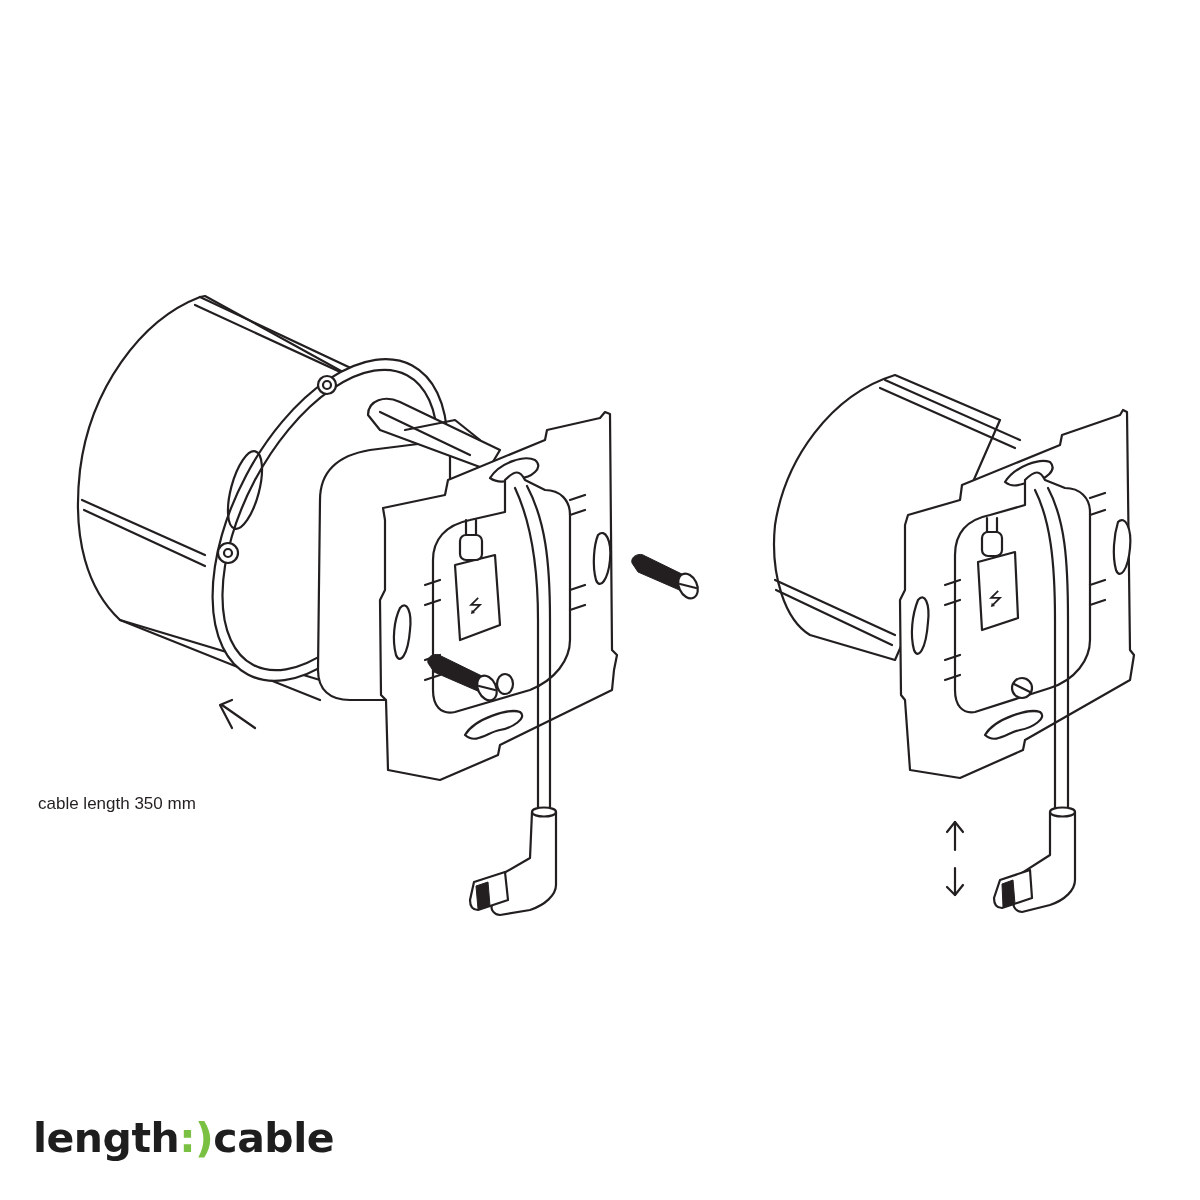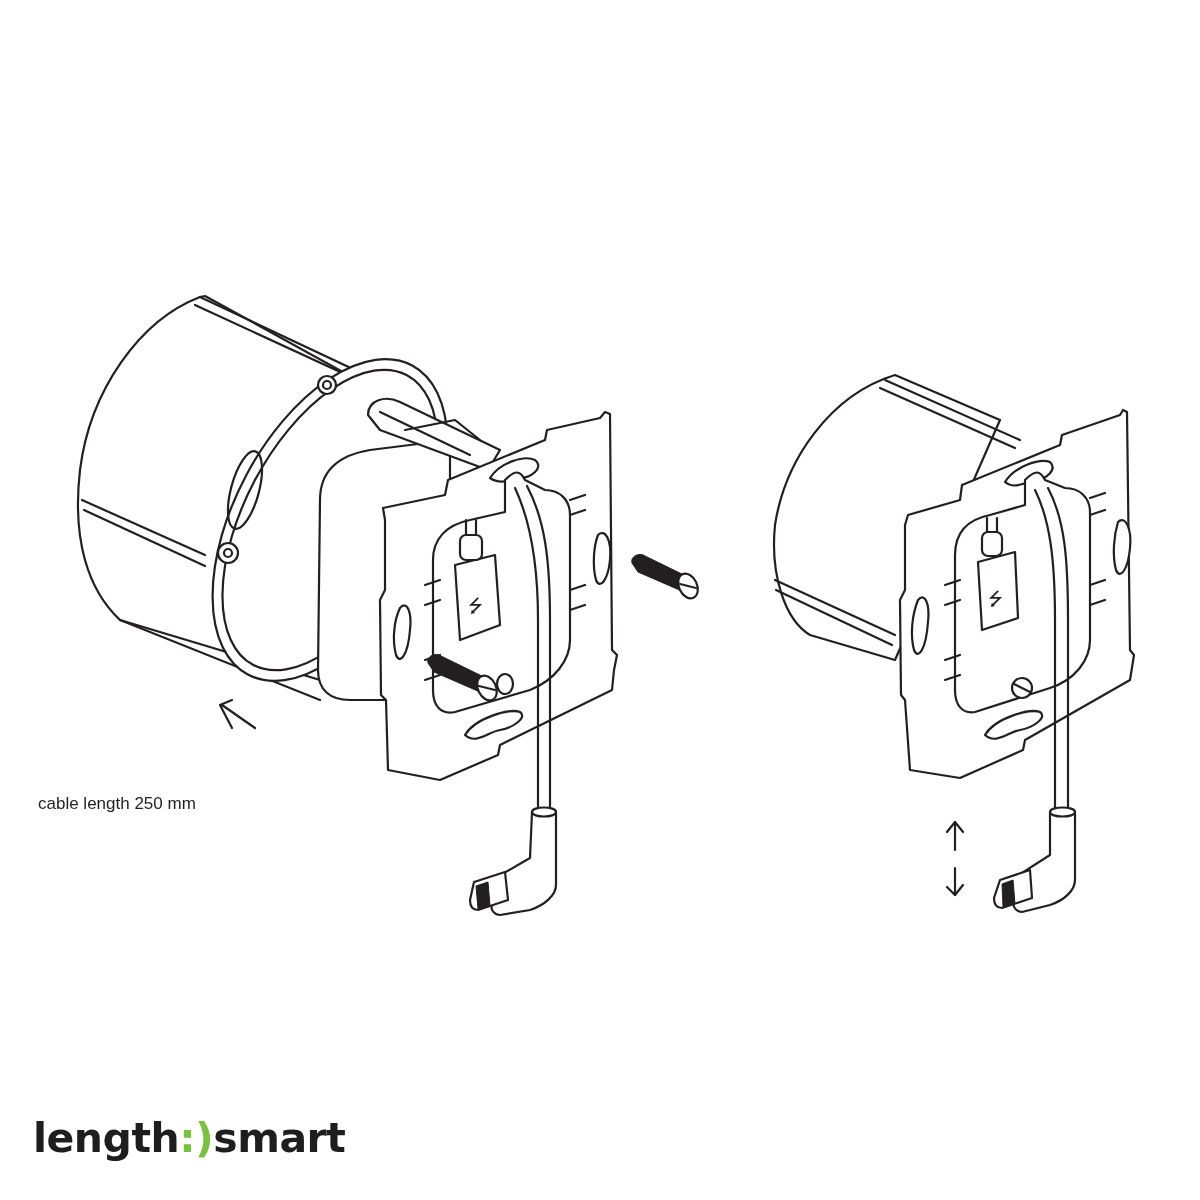--- a/index.html
+++ b/index.html
@@ -136,15 +136,15 @@
     <g>
       <path class="ln" d="M955,822 L955,850" stroke-width="3"></path>
       <path class="ln" d="M947,832 L955,822 L963,832" stroke-width="3"></path>
       <path class="ln" d="M955,868 L955,895" stroke-width="3"></path>
       <path class="ln" d="M947,887 L955,895 L963,885" stroke-width="3"></path>
     </g>
   </g>
 </svg>
 </div>
 
-<div class="caption">cable length 250 mm</div>
+<div class="caption">cable length 350 mm</div>
 
-<div class="logo"><span>length</span><span class="smile">:)</span><span>smart</span></div>
+<div class="logo"><span>length</span><span class="smile">:)</span><span>cable</span></div>
 
 </body></html>

